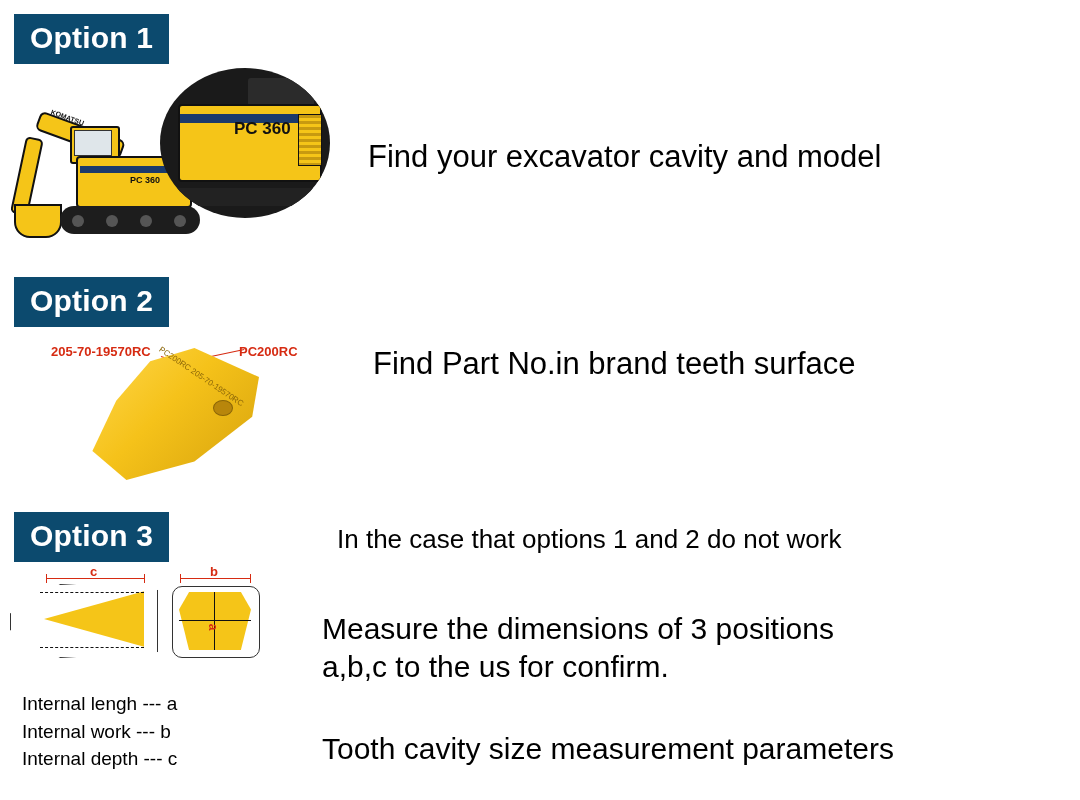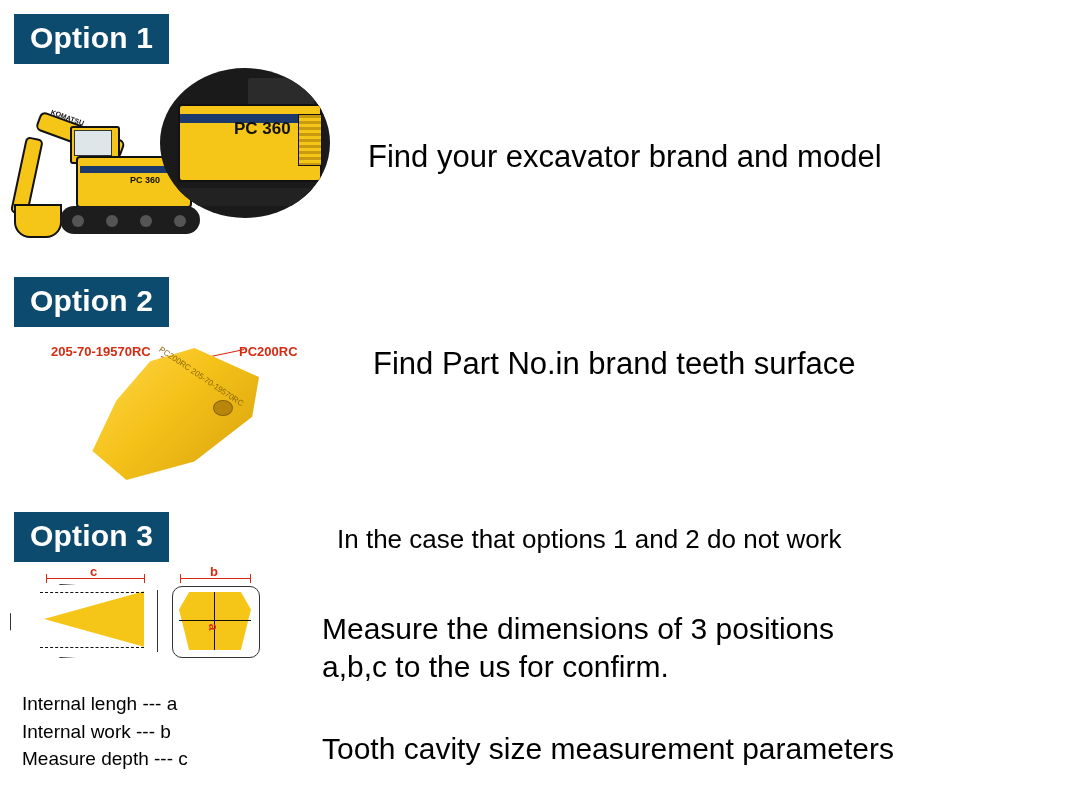--- a/index.html
+++ b/index.html
@@ -370,21 +370,21 @@
     <div class="grille"></div>
     <div class="cab"></div>
     <div class="stripe"></div>
     <div class="louvers"></div>
     <div class="pc">PC
 360</div>
     <div class="track"></div>
   </div>
 </div>
 
-<div class="caption" id="cap1">Find your excavator brand and model</div>
+<div class="caption" id="cap1">Find your excavator cavity and model</div>
 
 <div class="option-badge" id="badge2">Option 2</div>
 
 <div id="art2">
   <div class="tooth-label-a">205-70-19570RC</div>
   <div class="tooth-label-b">PC200RC</div>
   <div class="lead-line" id="lead-a"></div>
   <div class="lead-line" id="lead-b"></div>
   <div class="tooth-shape"></div>
   <div class="tooth-stamp">PC200RC
@@ -415,19 +415,19 @@
     <div class="inner"></div>
     <div class="cross-v"></div>
     <div class="cross-h"></div>
     <div class="c-letter">a</div>
   </div>
 </div>
 
 <div class="legend">
   <div>Internal lengh --- a</div>
   <div>Internal work --- b</div>
-  <div>Measure depth --- c</div>
+  <div>Internal depth --- c</div>
 </div>
 
 <div class="caption" id="cap3">In the case that options 1 and 2 do not work</div>
 <div class="caption" id="cap4">Measure the dimensions of 3 positions
 a,b,c to the us for confirm.</div>
 <div class="caption" id="cap5">Tooth cavity size measurement parameters</div>
 
 </body></html>

